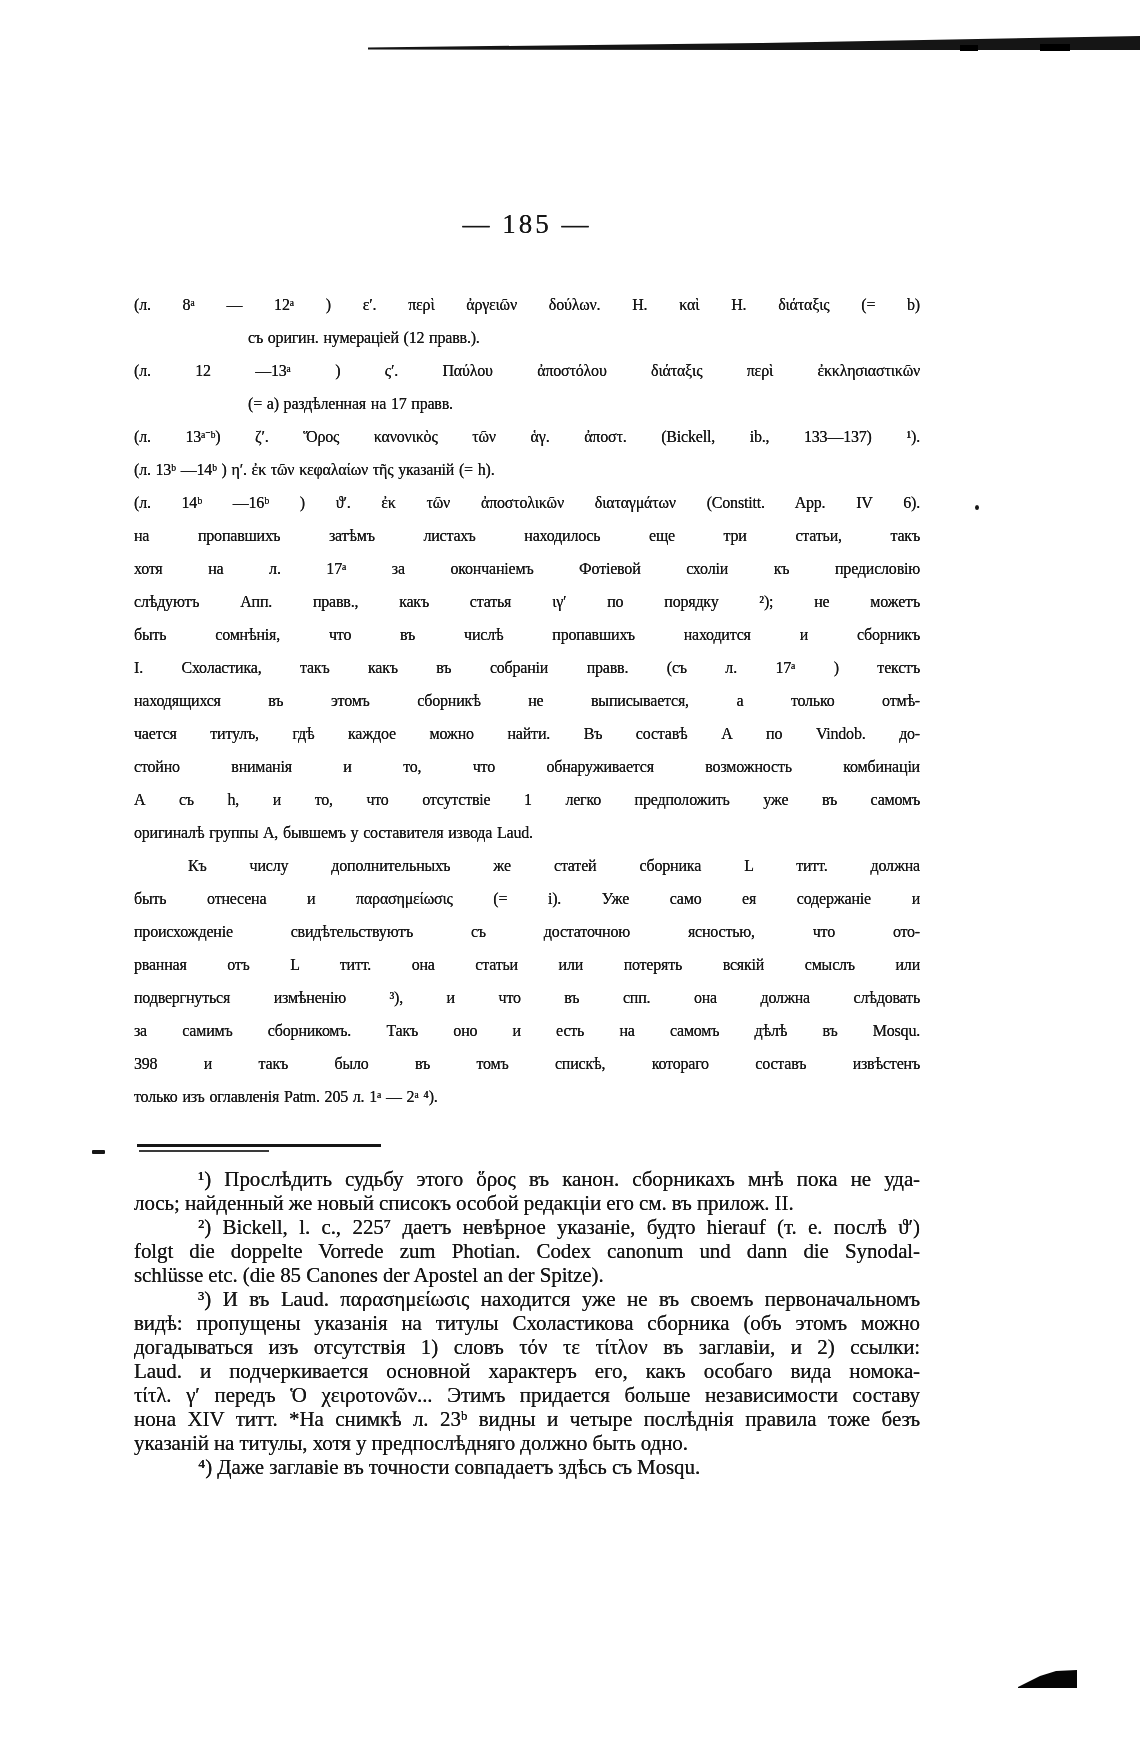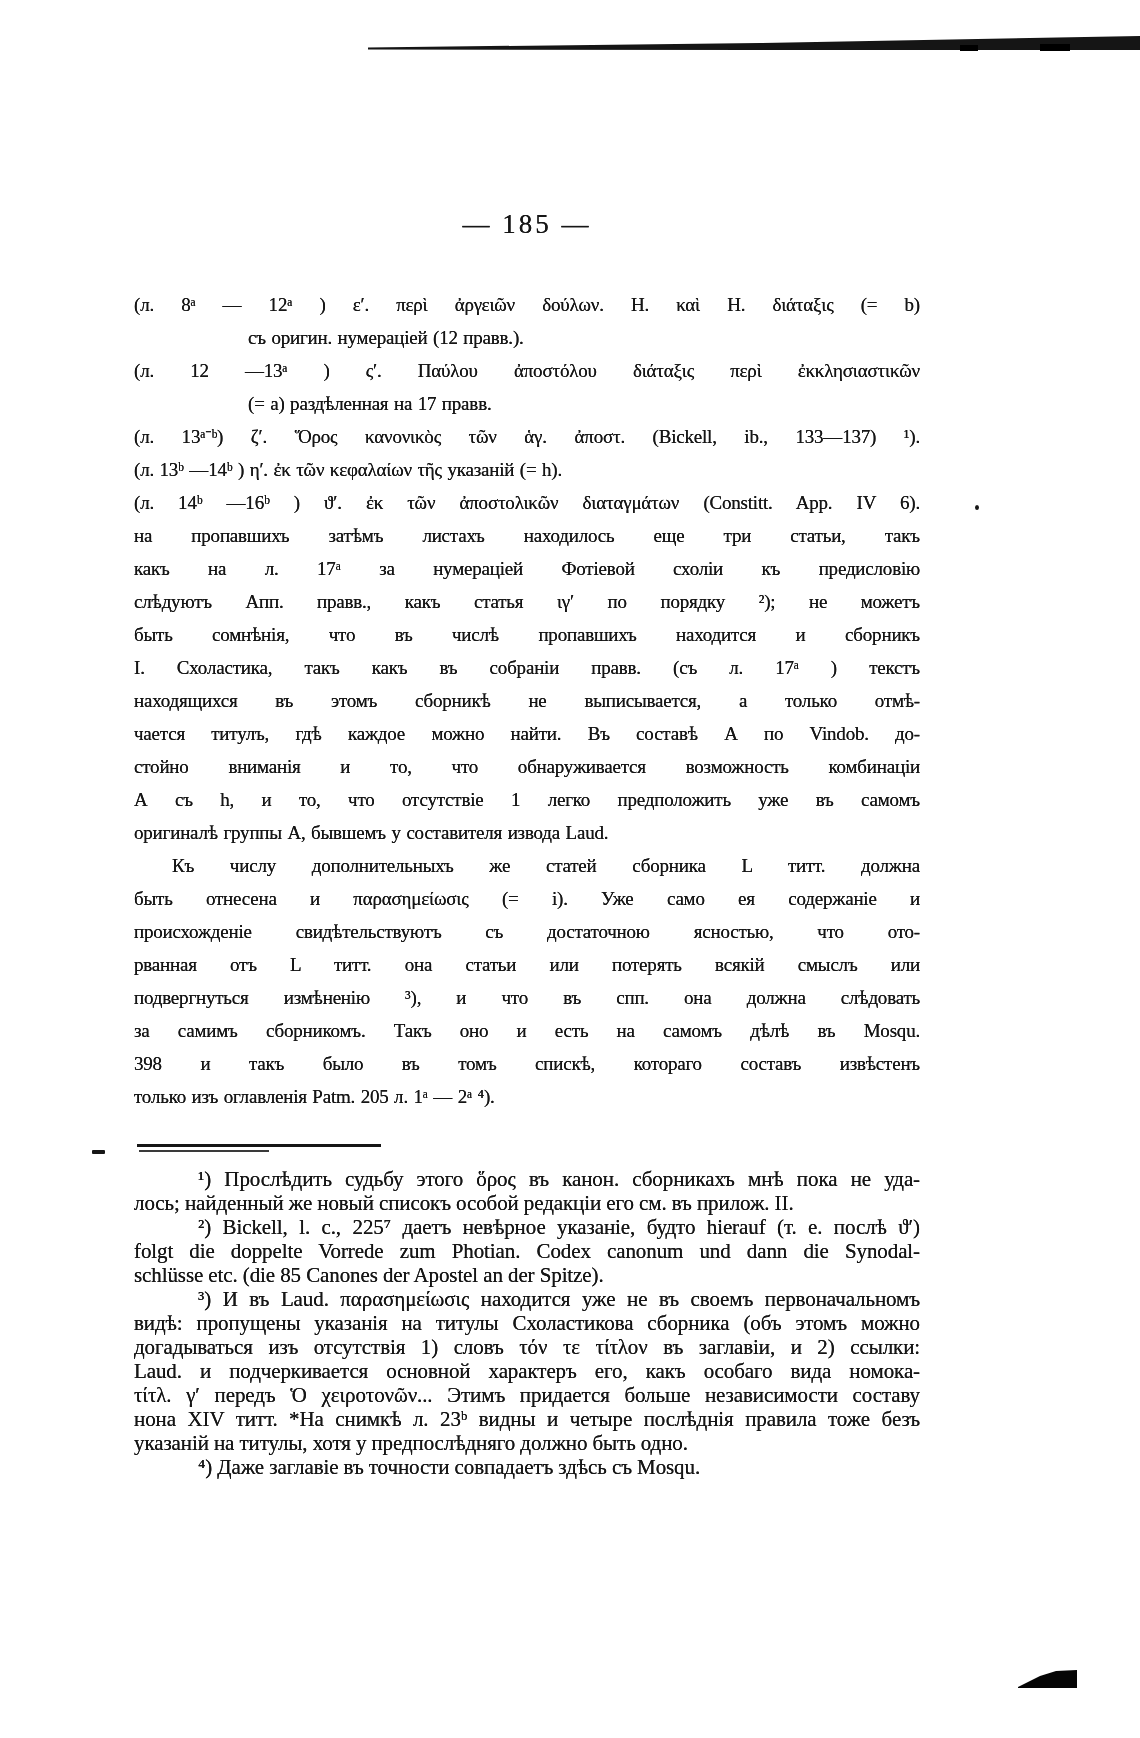--- a/index.html
+++ b/index.html
@@ -14,26 +14,26 @@
     text-shadow:0 0 .5px currentColor;
     padding-left:8px;
   }
   .artifact{position:absolute;pointer-events:none;}
   .pageno{
     position:absolute;left:134px;top:209px;width:786px;
     text-align:center;font-size:27px;letter-spacing:3px;
   }
   .bodytext{
     position:absolute;left:134px;top:288px;width:786px;
-    font-size:19px;letter-spacing:-0.2px;word-spacing:1px;
+    font-size:16px;letter-spacing:-0.2px;word-spacing:1px;
   }
   .bl{height:33px;line-height:33px;white-space:nowrap;}
   .bl.j{white-space:normal;text-align:justify;text-align-last:justify;}
   .cont{margin-left:114px;}
-  .indent{text-indent:38px;}
+  .indent{text-indent:38px;margin-left:16px;}
   .fnsep{
     position:absolute;left:137px;top:1144px;width:244px;height:3px;
     background:var(--ink,#161616);
   }
   .fnsep2{
     position:absolute;left:139px;top:1150px;width:130px;height:2px;
     background:#3a3a3a;
   }
   .fns{
     position:absolute;left:134px;top:1167px;width:786px;
@@ -59,21 +59,21 @@
 
   <div class="bodytext">
     <div class="bl j">(л. 8ᵃ — 12ᵃ ) ε′. περὶ ἀργειῶν δούλων. Η. καὶ Η. διάταξις (= b)</div>
     <div class="bl cont">съ оригин. нумераціей (12 правв.).</div>
     <div class="bl j">(л. 12 —13ᵃ ) ς′. Παύλου ἀποστόλου διάταξις περὶ ἐκκλησιαστικῶν</div>
     <div class="bl cont">(= a) раздѣленная на 17 правв.</div>
     <div class="bl j">(л. 13ᵃ⁻ᵇ) ζ′. Ὅρος κανονικὸς τῶν ἁγ. ἀποστ. (Bickell, ib., 133—137) ¹).</div>
     <div class="bl">(л. 13ᵇ —14ᵇ ) η′. ἐκ τῶν κεφαλαίων τῆς указаній (= h).</div>
     <div class="bl j">(л. 14ᵇ —16ᵇ ) ϑ′. ἐκ τῶν ἀποστολικῶν διαταγμάτων (Constitt. App. IV 6).</div>
     <div class="bl j">на пропавшихъ затѣмъ листахъ находилось еще три статьи, такъ</div>
-    <div class="bl j">какъ на л. 17ᵃ за нумераціей Фотіевой схоліи къ предисловію</div>
+    <div class="bl j">хотя на л. 17ᵃ за окончаніемъ Фотіевой схоліи къ предисловію</div>
     <div class="bl j">слѣдуютъ Апп. правв., какъ статья ιγ′ по порядку ²); не можетъ</div>
     <div class="bl j">быть сомнѣнія, что въ числѣ пропавшихъ находится и сборникъ</div>
     <div class="bl j">I. Схоластика, такъ какъ въ собраніи правв. (съ л. 17ᵃ ) текстъ</div>
     <div class="bl j">находящихся въ этомъ сборникѣ не выписывается, а только отмѣ-</div>
     <div class="bl j">чается титулъ, гдѣ каждое можно найти. Въ составѣ А по Vindob. до-</div>
     <div class="bl j">стойно вниманія и то, что обнаруживается возможность комбинаціи</div>
     <div class="bl j">А съ h, и то, что отсутствіе 1 легко предположить уже въ самомъ</div>
     <div class="bl">оригиналѣ группы А, бывшемъ у составителя извода Laud.</div>
     <div class="bl j indent">Къ числу дополнительныхъ же статей сборника L титт. должна</div>
     <div class="bl j">быть отнесена и παρασημείωσις (= i). Уже само ея содержаніе и</div>

